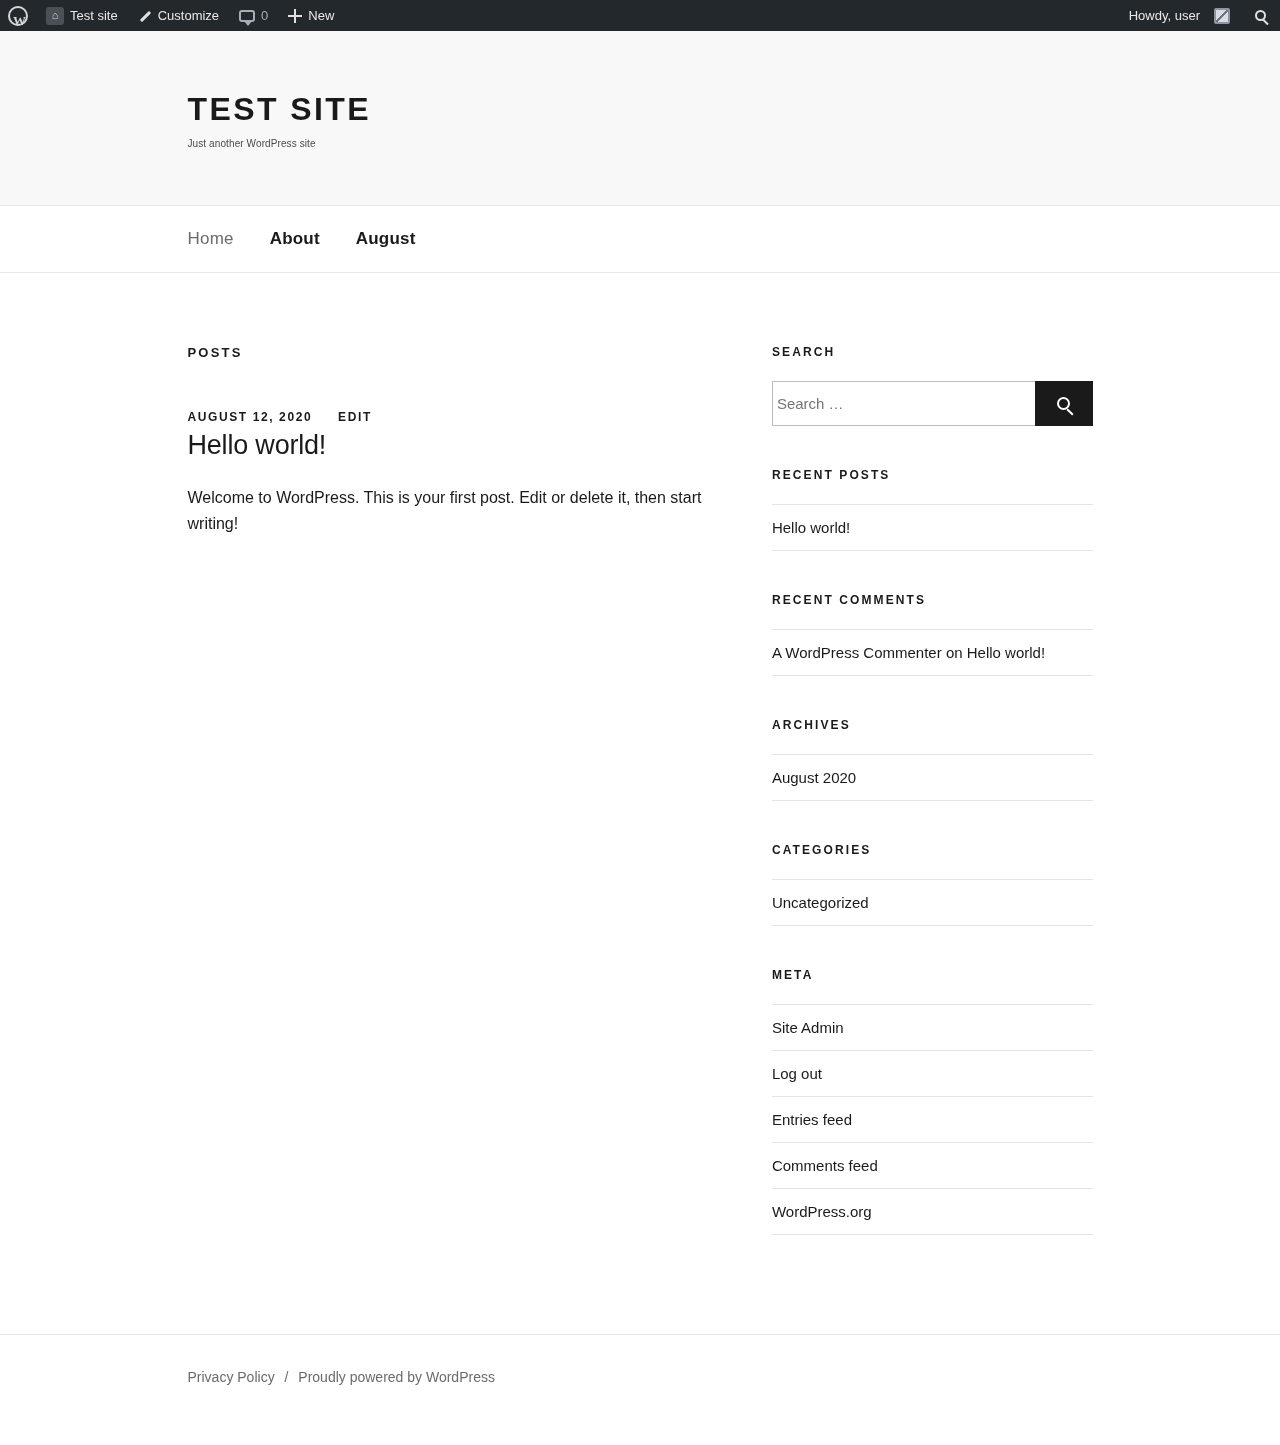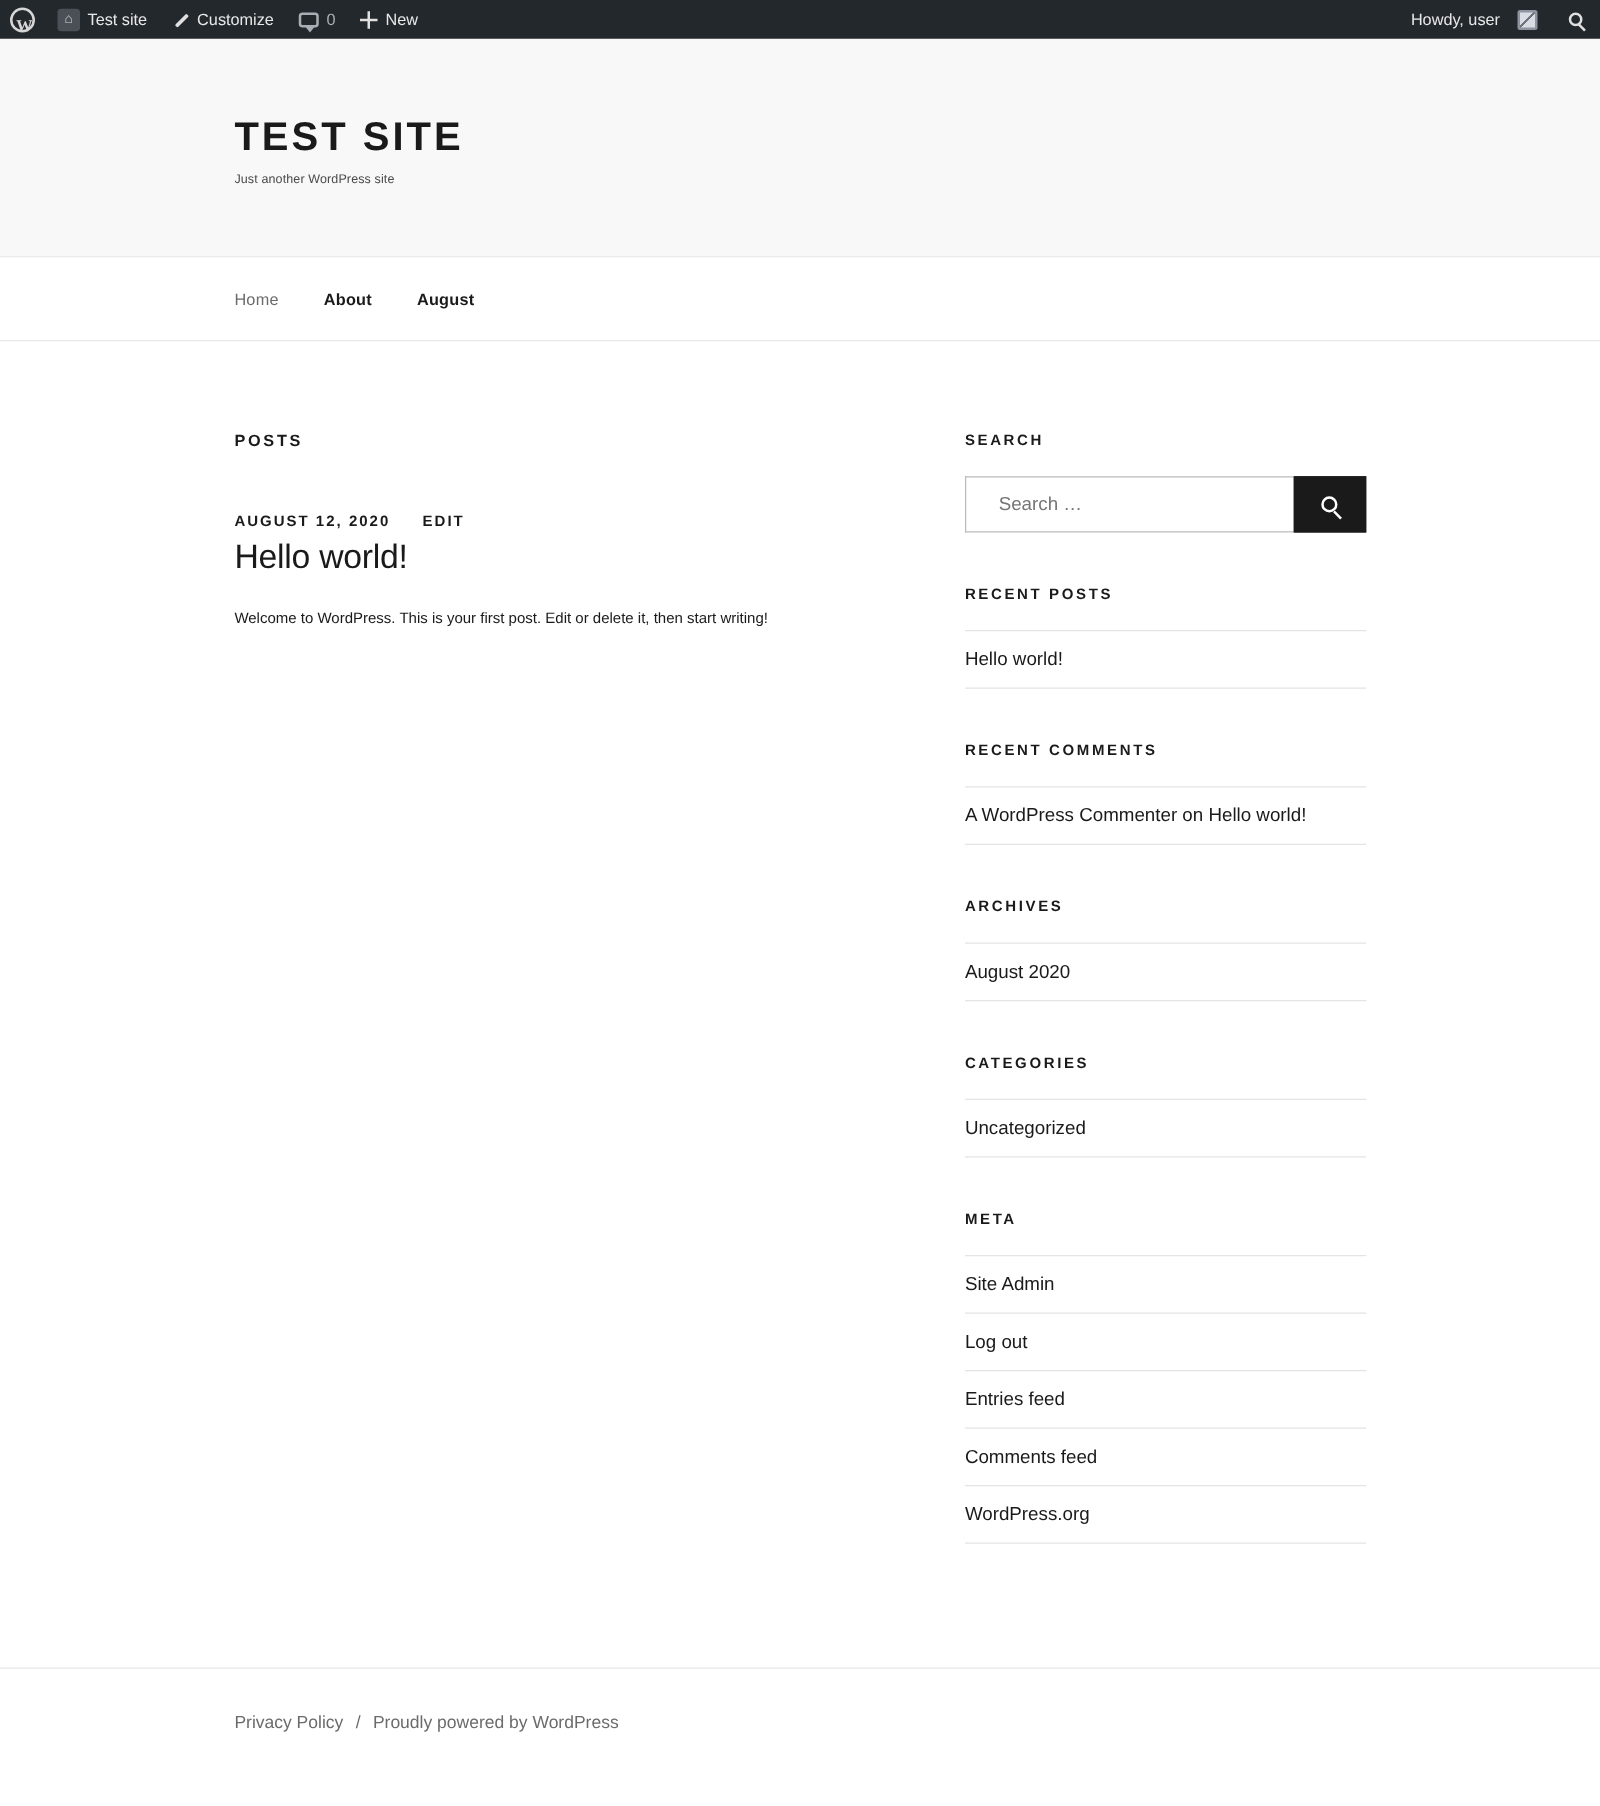--- a/index.html
+++ b/index.html
@@ -187,21 +187,21 @@
     border-bottom: 1px solid #e8e8e8;
     background: #fff;
   }
   .nav-inner {
     display: flex;
     align-items: center;
     height: 66px;
     gap: 36px;
   }
   .nav-link {
-    font-size: 13px;
+    font-size: 17px;
     color: #1a1a1a;
     font-weight: bold;
     text-decoration: none;
     letter-spacing: 0.2px;
   }
   .nav-link.current { color: #6b6b6b; font-weight: normal; }
 
   
   .content-area {
     display: flex;
@@ -230,21 +230,21 @@
   .entry-meta .meta-date { color: #1a1a1a; }
   .entry-meta .sep { display: inline-block; width: 16px; }
   .entry-title {
     font-size: 27px;
     font-weight: normal;
     margin: 6px 0 24px 0;
     color: #1a1a1a;
     letter-spacing: -0.2px;
   }
   .entry-content p {
-    font-size: 12px;
+    font-size: 16px;
     line-height: 1.6;
     margin: 0;
     color: #1a1a1a;
   }
 
   
   .widget { margin-bottom: 42px; }
   .widget-title {
     font-size: 12px;
     font-weight: bold;
@@ -252,21 +252,21 @@
     text-transform: uppercase;
     margin: 0 0 22px 0;
     color: #1a1a1a;
   }
   .search-row { display: flex; }
   .search-input {
     flex: 1;
     height: 45px;
     border: 1px solid #bbb;
     border-right: none;
-    padding: 0 26px;
+    padding: 0 4px;
     font-size: 15px;
     font-family: "Liberation Sans", sans-serif;
     color: #444;
     background: #fff;
     outline: none;
   }
   .search-submit {
     width: 58px;
     height: 45px;
     background: #1a1a1a;

